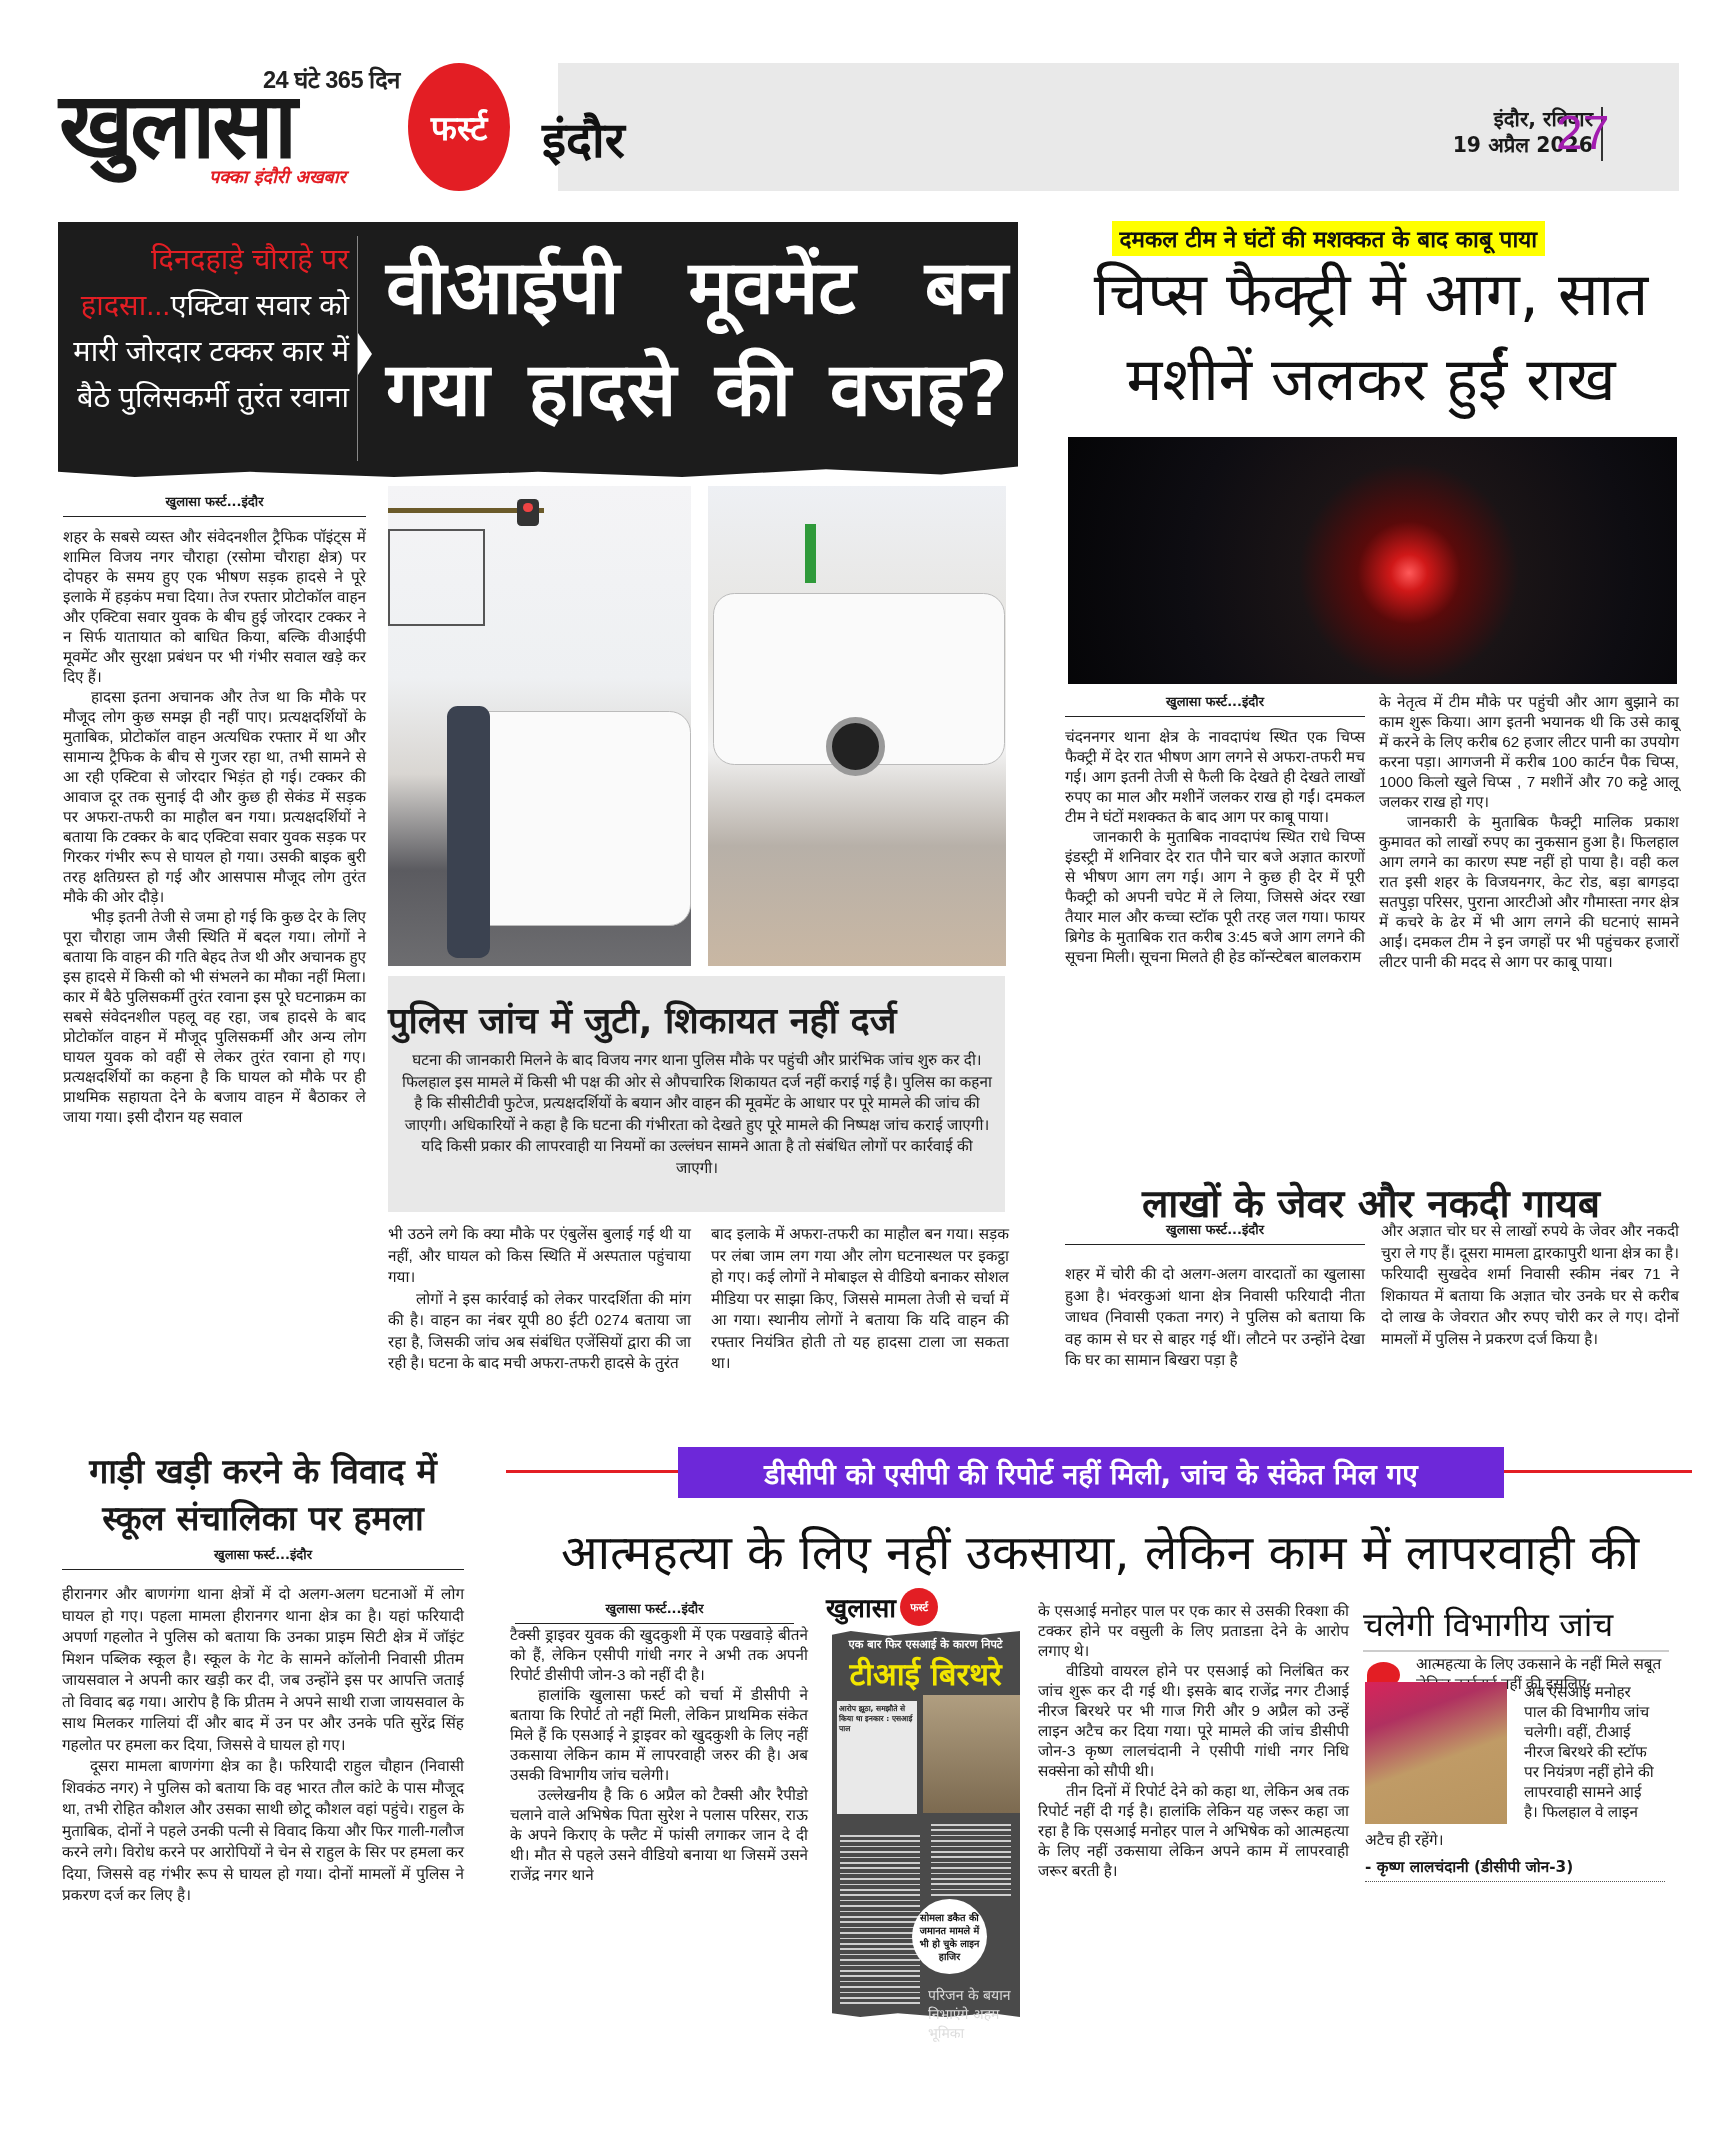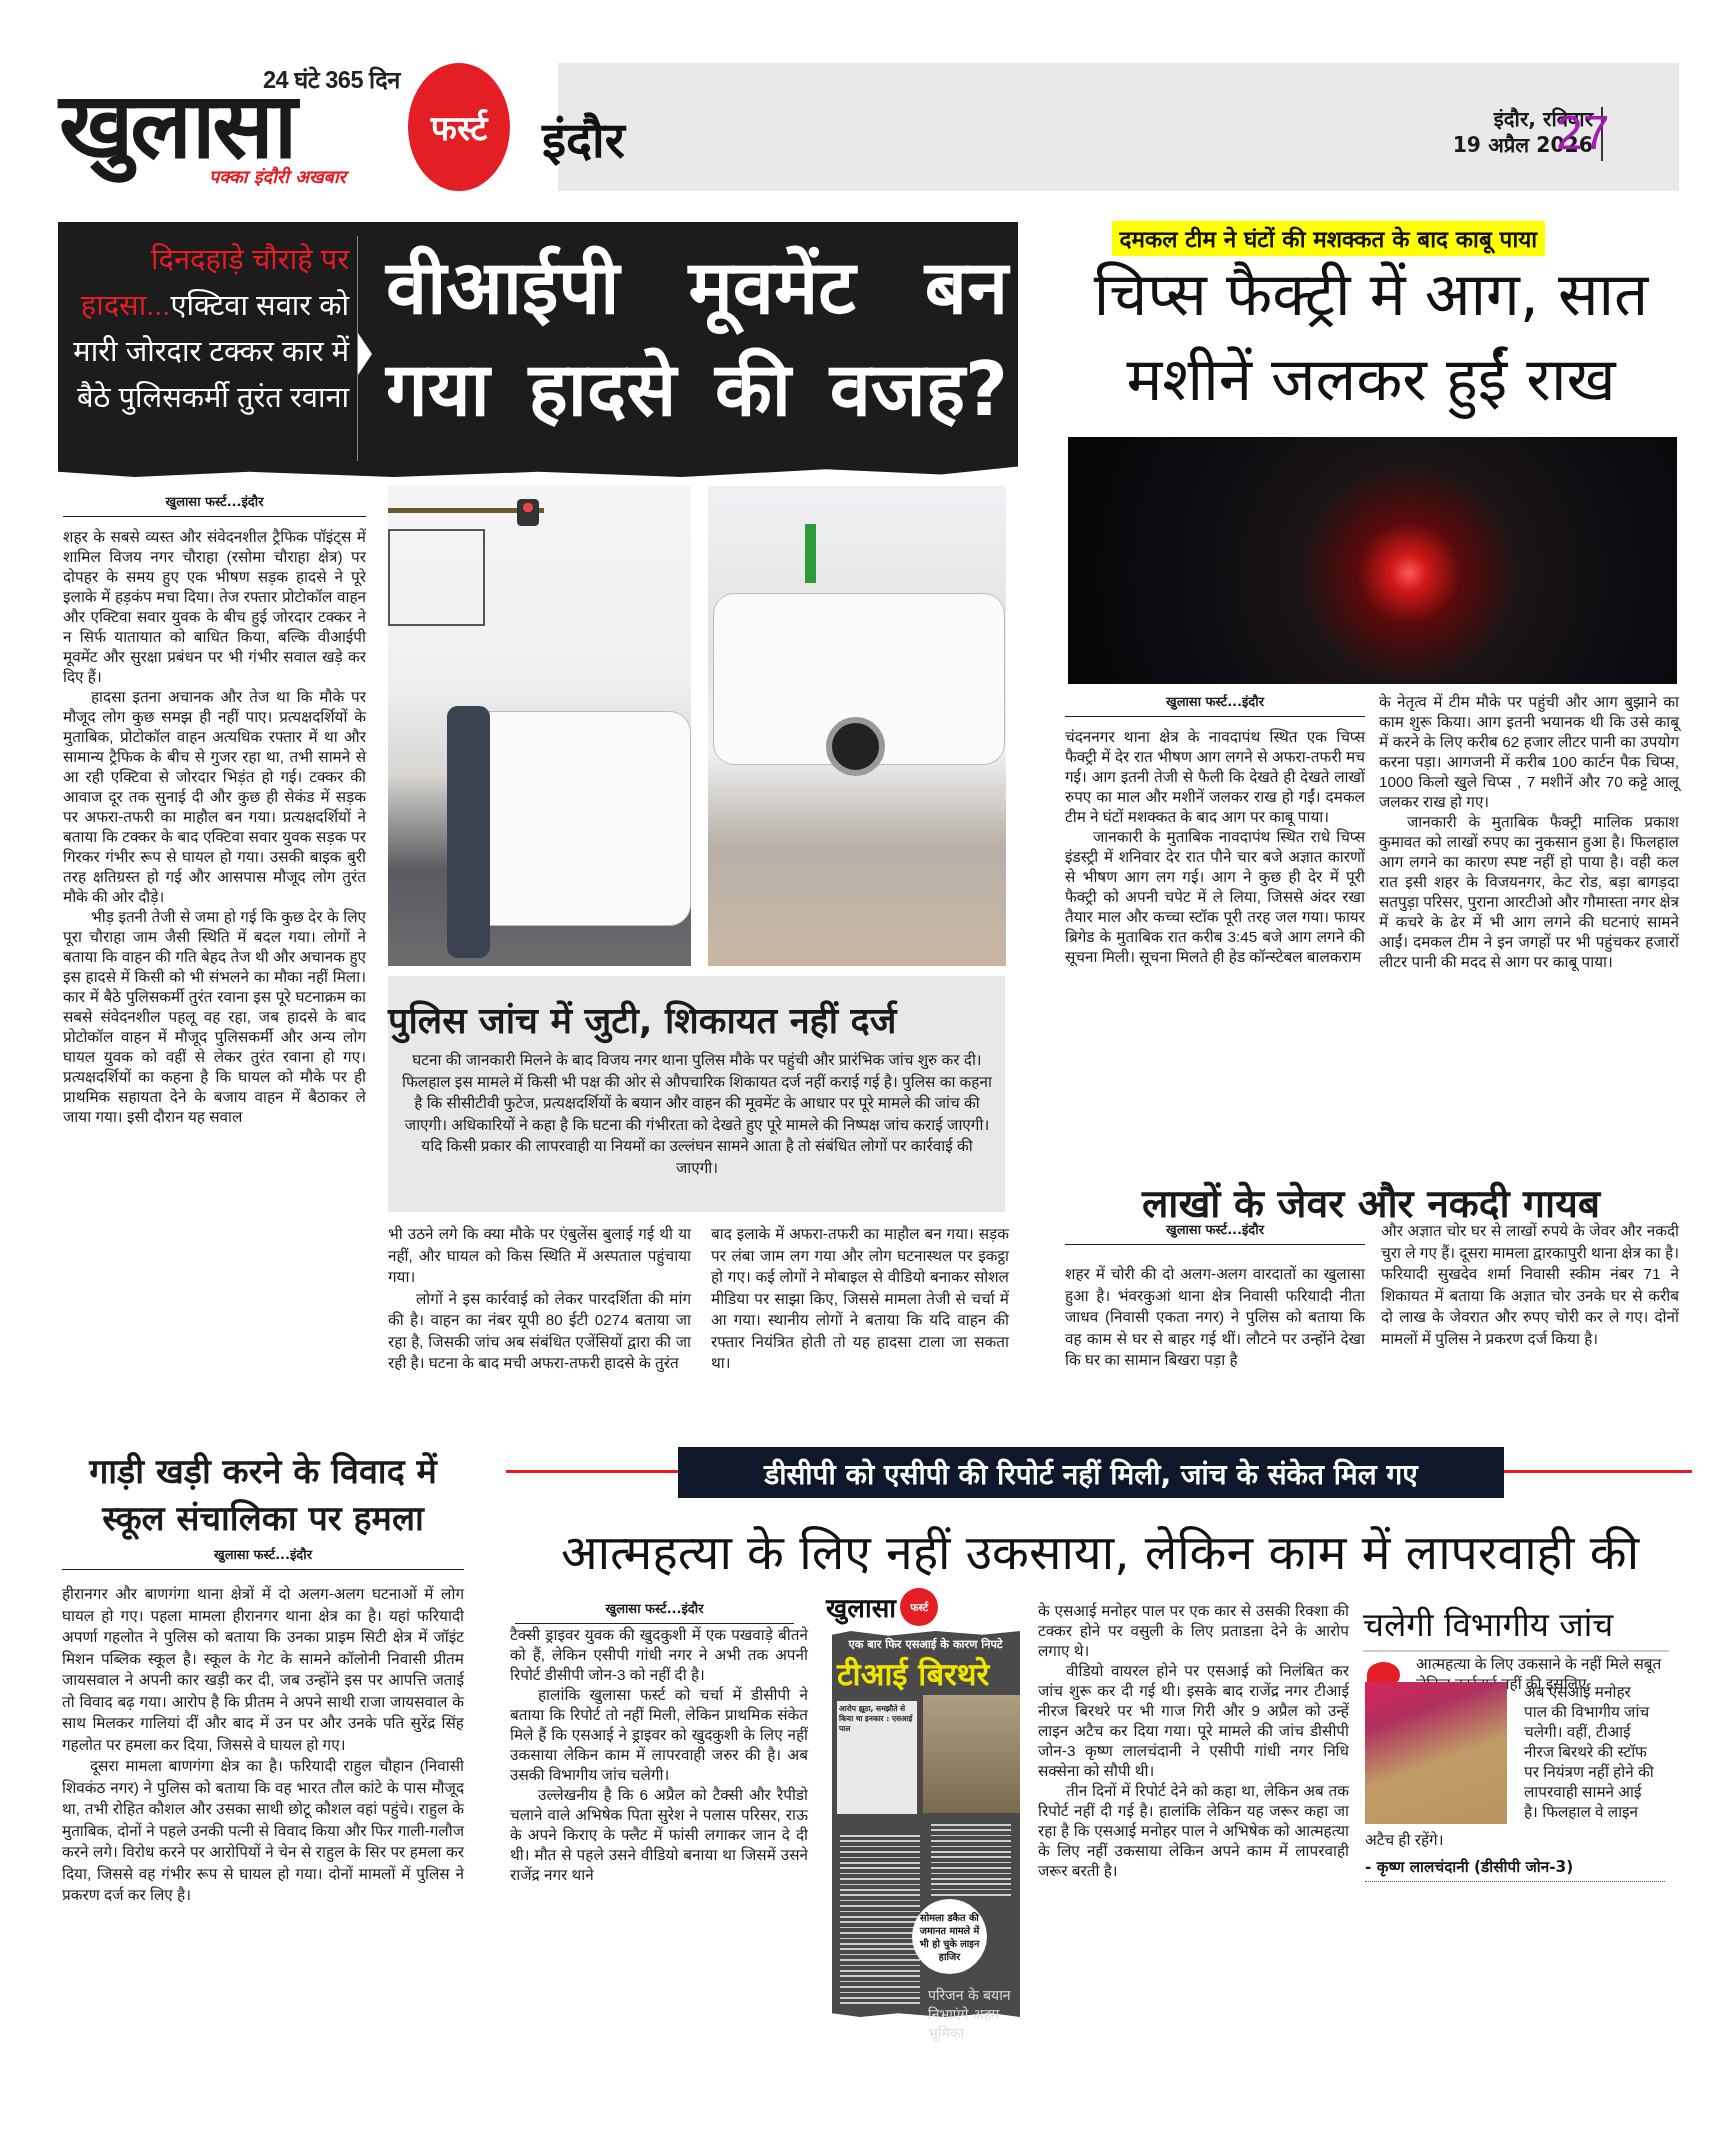--- a/index.html
+++ b/index.html
@@ -48,30 +48,30 @@
 #theft-title{left:1065px;top:1175px;width:612px;text-align:center;font-size:39px;font-weight:bold}
 #theft-byline{left:1065px;top:1220px;width:300px}
 #theft-col1{left:1065px;top:1263px;width:300px;font-size:15.3px;line-height:21.5px}
 #theft-col2{left:1381px;top:1220px;width:298px;font-size:15.3px;line-height:21.5px}
 
 #school-title{left:59px;top:1448px;width:408px;text-align:center;font-size:34px;font-weight:bold;line-height:47px}
 #school-byline{left:62px;top:1545px;width:402px}
 #school-body{left:62px;top:1583px;width:402px;font-size:15.3px;line-height:21.5px}
 
 #redline{left:506px;top:1470px;width:1186px;height:3.2px;background:#e31e24}
-#red-kicker{left:678px;top:1447px;width:826px;height:51px;background:#0f172a;color:#fff;font-size:28px;font-weight:bold;display:flex;align-items:center;justify-content:center}
+#red-kicker{left:678px;top:1447px;width:826px;height:51px;background:#6d28d9;color:#fff;font-size:28px;font-weight:bold;display:flex;align-items:center;justify-content:center}
 #suicide-title{left:507px;top:1518px;width:1186px;text-align:center;font-size:48px;color:#111}
 #sui-byline{left:515px;top:1599px;width:279px;border-bottom:1.1px solid #222}
 #sui-col1{left:510px;top:1625px;width:298px}
 #clip-mast{left:826px;top:1591px;width:196px;height:32px;display:flex;align-items:center;gap:4.3px}
 #clip-mast .w{font-size:26px;font-weight:bold;color:#111}
 #clip-mast .c{width:38px;height:38px;border-radius:50%;background:#e31e24;color:#fff;font-size:10.7px;display:flex;align-items:center;justify-content:center;font-weight:bold}
 #clip-paper{left:832px;top:1631px;width:188px;height:386px;background:#4a4a4a;clip-path:polygon(0 1%,10% 0,30% 1.2%,55% 0,80% 1%,100% 0,100% 100%,85% 99%,60% 100%,35% 99%,15% 100%,0 99%)}
 #clip-kicker{left:837px;top:1636px;width:177px;color:#fff;font-size:11.3px;font-weight:bold;text-align:center}
-#clip-headline{left:837px;top:1652px;width:177px;color:#f2e600;font-size:31px;font-weight:bold;text-align:left}
+#clip-headline{left:837px;top:1652px;width:177px;color:#f2e600;font-size:31px;font-weight:bold;text-align:center}
 #clip-inset{left:837px;top:1701px;width:80px;height:113px;background:#e9e9e9}
 #clip-officer{left:923px;top:1695px;width:97px;height:118px;background:linear-gradient(180deg,#b09e80,#7c6a50)}
 #clip-circle{left:912px;top:1899px;width:75px;height:75px;border-radius:50%;background:#fff;color:#111;font-size:9.7px;font-weight:bold;display:flex;align-items:center;justify-content:center;text-align:center;padding:5.4px}
 .clip-lines{background:repeating-linear-gradient(180deg,#cfcfcf 0 1.6px,transparent 1.6px 5.4px)}
 #clip-lines1{left:840px;top:1835px;width:80px;height:172px}
 #clip-lines2{left:931px;top:1824px;width:80px;height:75px}
 #clip-caption{left:928px;top:1985px;width:86px;color:#ddd;font-size:14px;}
 #sui-col2{left:1038px;top:1601px;width:311px}
 #dept-title{left:1363px;top:1601px;width:306px;font-size:33px;color:#111;padding-bottom:4.3px;border-bottom:2.7px solid #ccc}
 #quote-icon{left:1367px;top:1662px;width:33px;height:26px;background:#e31e24;border-radius:50% 50% 50% 10%}

